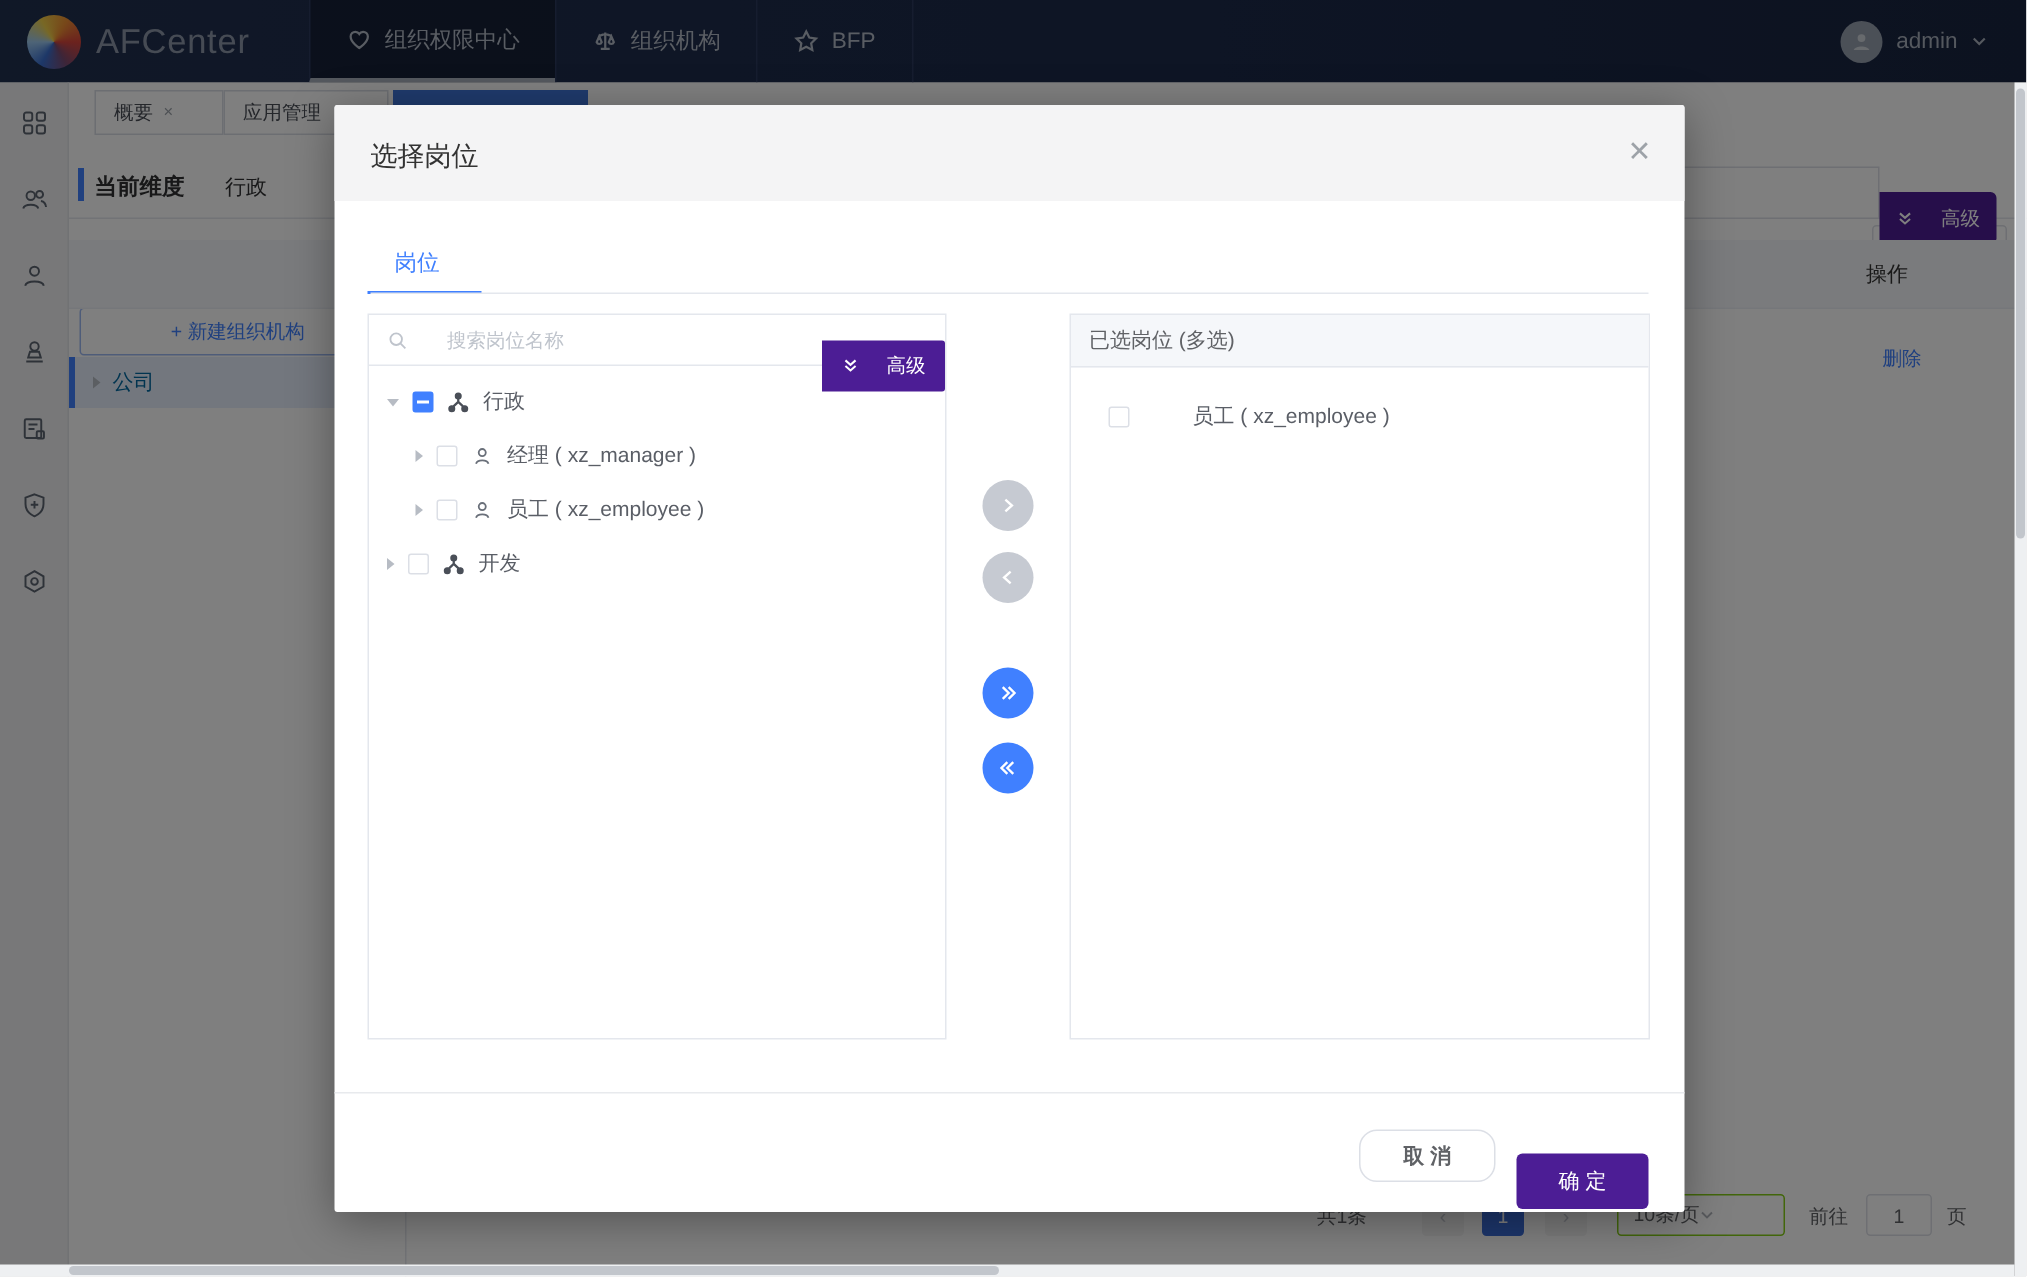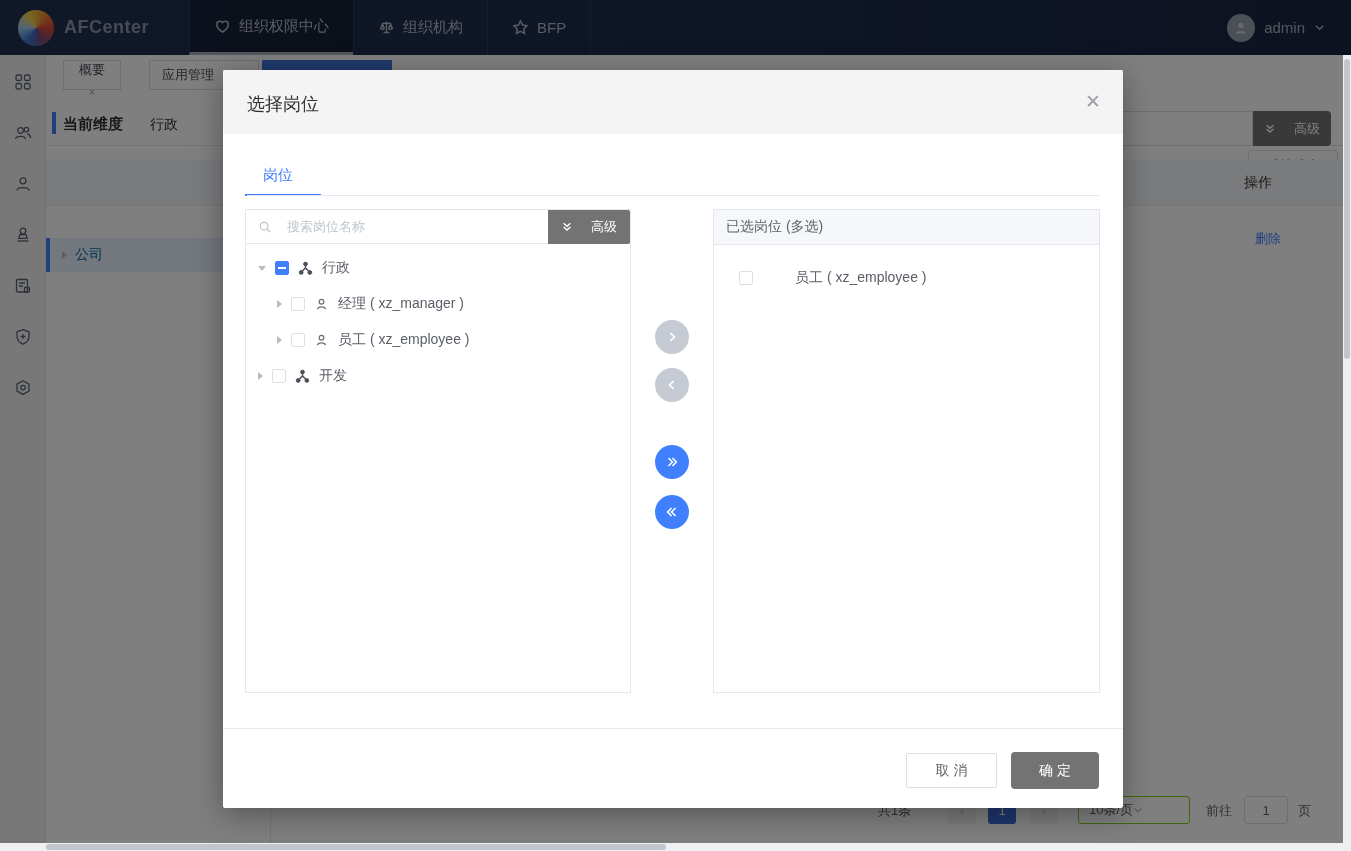--- a/index.html
+++ b/index.html
@@ -8,21 +8,21 @@
   .screen { position:relative; width:1351px; height:851px; overflow:hidden; background:#fff; }
   svg { display:block; }
 
   
   .hdr { position:absolute; left:0; top:0; width:1351px; height:55px;
          background:linear-gradient(90deg,#21304f 0%,#1c2a4a 60%,#192540 100%);
          display:flex; align-items:stretch; z-index:1; }
   .brand { display:flex; align-items:center; gap:10px; padding:0 40px 0 18px; }
   .logo { width:36px; height:36px; border-radius:50%;
           background:conic-gradient(from 210deg,#3a6fd0,#9cc8ee,#f0d04a,#ef9033,#d8453c,#7a4a70,#3a6fd0); }
-  .brand-name { font-size:18px; font-weight:bold; color:#8d96a8; letter-spacing:.5px;text-align:right; }
+  .brand-name { font-size:23px; font-weight:normal; color:#8d96a8; letter-spacing:.5px;text-align:right; }
   .nav { display:flex; align-items:stretch; }
   .nav-item { display:flex; align-items:center; gap:8px; padding:0 24px; color:#b3bac6; font-size:15px;
               border-left:1px solid #2d3a5e; cursor:pointer; }
   .nav-item:last-child { border-right:1px solid #2d3a5e; }
   .nav-item.active { background:rgba(0,0,0,.28); border-bottom:3px solid #a9b0bd; }
   .nav-icon { width:17px; height:17px; stroke:#b3bac6; fill:none; stroke-width:1.4; }
   .hdr-right { margin-left:auto; display:flex; align-items:center; gap:9px; padding-right:26px; color:#a9b0bd; font-size:15px; }
   .avatar { width:28px; height:28px; border-radius:50%; background:#97a0af; display:flex; align-items:center; justify-content:center; }
   .chev-down { width:11px; height:11px; stroke:#a9b0bd; fill:none; stroke-width:1.6; }
 
@@ -50,22 +50,22 @@
   .neworg { position:absolute; left:7px; top:58px; width:211px; height:32px; border:1px solid #9db9f3; border-radius:3px;
             background:#fff; color:#4080ff; font-size:13px; display:flex; align-items:center; justify-content:center; cursor:pointer; }
   .treerow-sel { position:absolute; left:0; top:91px; width:225px; height:34px; background:#e6effd; display:flex; align-items:center; cursor:pointer; }
   .selbar { width:4px; height:34px; background:#4080ff; }
   .caret-r { width:0; height:0; border-top:4px solid transparent; border-bottom:4px solid transparent; border-left:5px solid #b7bcc4; }
   .caret-d { width:0; height:0; border-left:4px solid transparent; border-right:4px solid transparent; border-top:5px solid #b7bcc4; }
   .treerow-sel .label { margin-left:8px; color:#0369a1; font-size:14px; }
   .treerow-sel .caret-r { margin-left:12px; }
 
   .bgsearch { position:absolute; left:954px; top:56px; width:253px; height:35px; border:1px solid #dcdfe6; border-radius:4px 0 0 4px; background:#fff; }
-  .btn-primary { background:#737373; color:#fff; border:none; border-radius:4px; cursor:pointer;
-                 display:flex; align-items:center; justify-content:center; gap:18px; font-size:13px; }
+  .btn-primary { background:#4c1d95; color:#fff; border:none; border-radius:4px; cursor:pointer;
+                 display:flex; align-items:center; justify-content:center; gap:18px; font-size:13px;margin-top:17px; }
   .bgadv { position:absolute; left:1207px; top:56px; width:78px; height:35px; border-radius:0 4px 4px 0; }
   .thead { position:absolute; left:0; top:105px; width:1305px; height:46px; background:#f5f7fa; border-bottom:1px solid #ebeef5; }
   .thop { position:absolute; right:79px; top:14px; font-size:14px; color:#333; }
   .rowdel { position:absolute; right:70px; top:175px; font-size:13px; color:#4080ff; cursor:pointer; }
 
   .pager { position:absolute; left:0; top:740px; width:1305px; height:30px; font-size:13px; color:#606266; }
   .pager .total { position:absolute; left:832px; top:7px; }
   .pgbox { position:absolute; top:1px; width:28px; height:28px; background:#f4f4f5; border-radius:3px; color:#c0c4cc;
            display:flex; align-items:center; justify-content:center; cursor:pointer; font-size:13px; }
   .pgbox.cur { background:#3a6cd8; color:#fff; }
@@ -84,21 +84,21 @@
            box-shadow:0 6px 30px rgba(0,0,0,.35); z-index:20; }
   .m-hdr { position:absolute; left:0; top:0; width:100%; height:64px; background:#f4f4f5; border-radius:2px 2px 0 0; }
   .m-title { position:absolute; left:24px; top:22px; font-size:18px; color:#333; }
   .m-close { position:absolute; right:22px; top:20px; font-size:19px; color:#9 da2a8; color:#9da2a8; cursor:pointer; }
   .m-tab { position:absolute; left:40px; top:96px; font-size:15px; color:#4080ff; cursor:pointer; }
   .m-tabline { position:absolute; left:22px; top:124px; width:76px; height:2px; background:#4080ff; }
   .m-tabborder { position:absolute; left:24px; top:125px; width:852px; height:1px; background:#e4e7ed; }
 
   .lbox { position:absolute; left:22px; top:139px; width:386px; height:484px; border:1px solid #e4e7ed; }
   .searchrow { position:absolute; left:0; top:0; width:384px; height:34px; border-bottom:1px solid #e4e7ed; display:flex; }
-  .searchfield { flex:1; display:flex; align-items:center; gap:15px; padding-left:12px; }
+  .searchfield { flex:1; display:flex; align-items:center; gap:26px; padding-left:12px; }
   .placeholder { color:#bfc4cc; font-size:13px; }
   .adv-in { width:82px; height:34px; border-radius:0 2px 2px 0; }
   .mtree { position:absolute; left:0; top:40px; width:384px; }
   .tree-row { height:36px; display:flex; align-items:center; gap:9px; cursor:pointer; }
   .tlabel { font-size:14px; color:#5a5e66; }
   .cb { width:14px; height:14px; border:1px solid #dcdfe6; border-radius:2px; background:#fff; flex:none; }
   .cb.ind { background:#4080ff; border-color:#4080ff; position:relative; }
   .cb.ind::after { content:""; position:absolute; left:2px; top:5px; width:8px; height:2px; background:#fff; }
   .ticon { width:15px; height:15px; flex:none; }
   .ticon.role { fill:#4a4f58; stroke:#4a4f58; }
@@ -111,22 +111,22 @@
   .circle.blue { background:#4080ff; }
   .circle svg { stroke:#fff; fill:none; stroke-width:1.8; width:14px; height:14px; }
 
   .rbox { position:absolute; left:490px; top:139px; width:387px; height:484px; border:1px solid #e4e7ed; }
   .rhdr { position:absolute; left:0; top:0; width:385px; height:35px; background:#f5f7fa; border-bottom:1px solid #e4e7ed;
           display:flex; align-items:center; padding-left:12px; font-size:14px; color:#606266; }
   .ritem { position:absolute; left:0; top:48px; width:385px; height:40px; display:flex; align-items:center; padding-left:25px; cursor:pointer; }
   .ritem .tlabel { margin-left:42px; }
 
   .m-ftr { position:absolute; left:0; bottom:0; width:100%; height:80px; border-top:1px solid #e8eaed; }
-  .btn-cancel { position:absolute; right:126px; top:24px; width:91px; height:35px; border:1px solid #dcdfe6; border-radius:1px;
-                background:#fff; color:#606266; font-size:14px; cursor:pointer; }
+  .btn-cancel { position:absolute; right:126px; top:24px; width:91px; height:35px; border:1px solid #dcdfe6; border-radius:12px;
+                background:#fff; color:#606266; font-size:14px; cursor:pointer;font-weight:bold; }
   .btn-ok { position:absolute; right:24px; top:23px; width:88px; height:37px; border-radius:4px; font-size:14px; }
 
   
   .vscroll { position:absolute; right:0; top:55px; width:8px; height:796px; background:#eef0f2; z-index:30; }
   .vthumb { position:absolute; left:1px; top:4px; width:6px; height:300px; background:#c2c6cc; border-radius:3px; }
   .hscroll { position:absolute; left:0; bottom:0; width:1343px; height:8px; background:#eef0f2; z-index:30; }
   .hthumb { position:absolute; top:1px; left:46px; width:620px; height:6px; background:#c2c6cc; border-radius:3px; }
 </style>
 </head>
 <body>
@@ -218,39 +218,40 @@
     <div class="rail-item">
       <svg class="rail-icon" viewBox="0 0 20 20">
         <path d="M10 2.8l6 3.4v6.8l-6 3.4-6-3.4V6.2z"></path>
           <circle cx="10" cy="9.6" r="2.2"></circle>
       </svg>
     </div>
   </div>
 
   <div class="page">
     <div class="tabbar">
-      <div class="ptab" style="left:17px; width:58px;flex-direction:column;">
+      <div class="ptab" style="left:17px; width:86px;">
         <span>概要</span>
         <span class="x">×</span>
       </div>
       <div class="ptab" style="left:103px; width:110px;">
         <span>应用管理</span>
       </div>
       <div class="ptab activeblue" style="left:216px; width:130px;"></div>
     </div>
 
     <div class="dimrow">
       <div class="dimbar"></div>
       <div class="dimlabel">当前维度</div>
       <div class="dimtab">行政</div>
       <button class="btn-outline maintain">维护维度</button>
     </div>
 
     <div class="orgpanel">
       <div class="orgtitle">组织机构</div>
+      <button class="neworg">+ 新建组织机构</button>
       <div class="treerow-sel">
         <div class="selbar"></div>
         <span class="caret-r"></span>
         <span class="label">公司</span>
       </div>
     </div>
 
     <div class="bgsearch"></div>
     <button class="btn-primary bgadv">
       <svg width="12" height="12" viewBox="0 0 16 16" stroke="#fff" fill="none" stroke-width="1.8">

